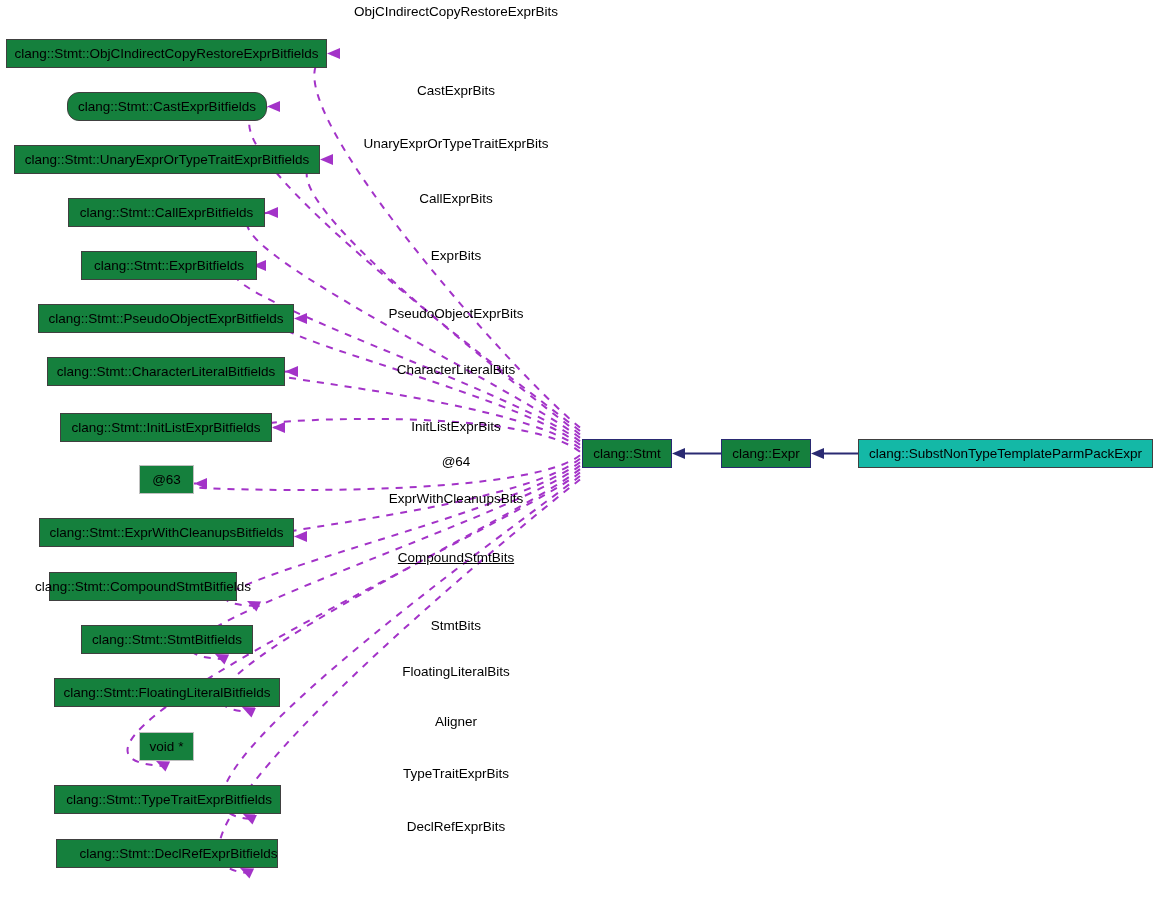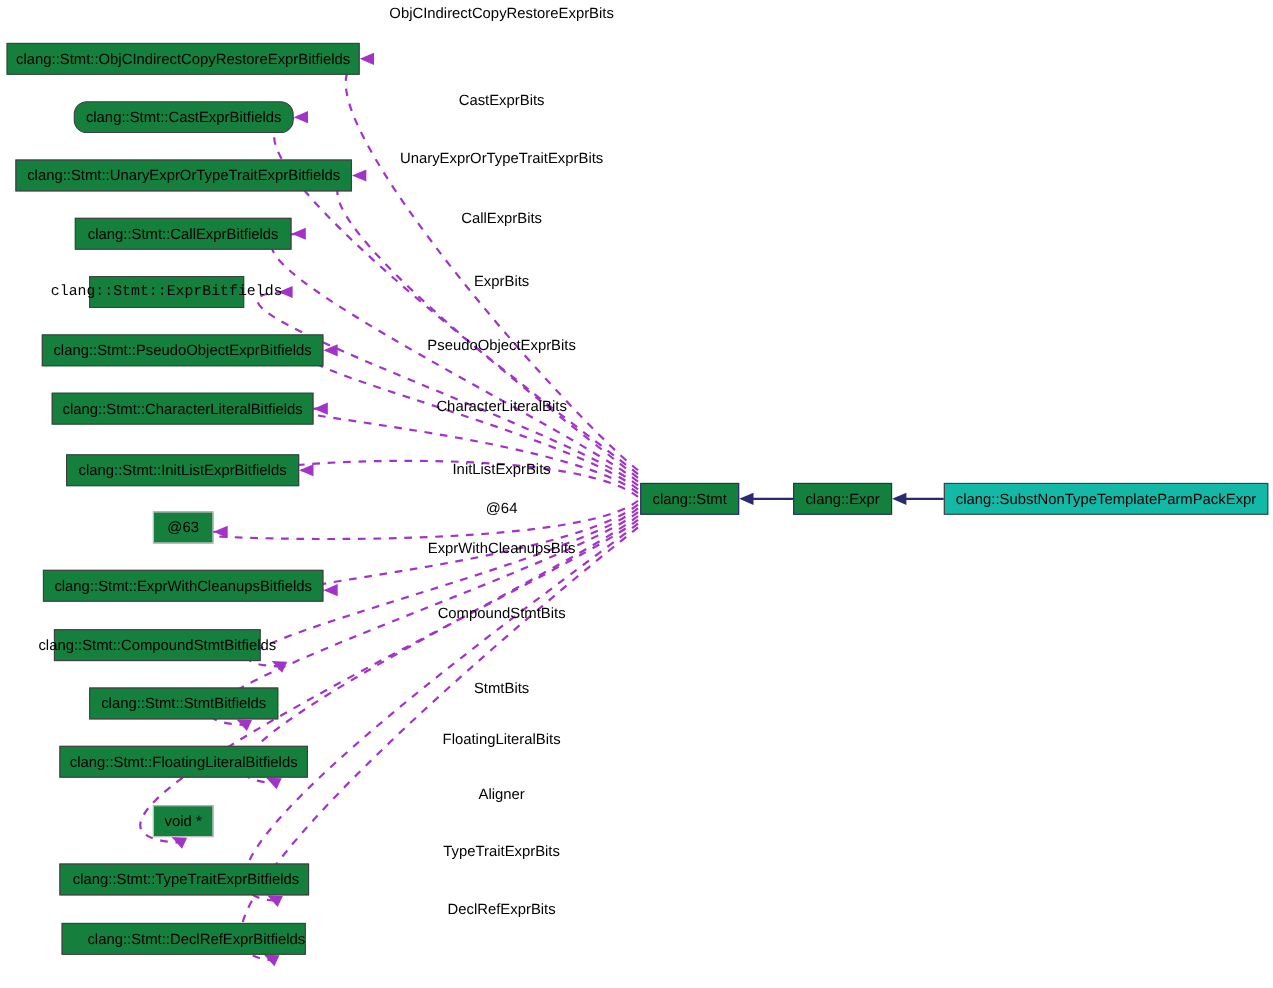--- a/index.html
+++ b/index.html
@@ -110,21 +110,21 @@
     </div>
     <div class="node solid" style="left: 67px; top: 92px; width: 200px; border-radius: 12px;">
       <span class="label">clang::Stmt::CastExprBitfields</span>
     </div>
     <div class="node solid" style="left: 14px; top: 145px; width: 306px;">
       <span class="label">clang::Stmt::UnaryExprOrTypeTraitExprBitfields</span>
     </div>
     <div class="node solid" style="left: 68px; top: 198px; width: 197px;">
       <span class="label">clang::Stmt::CallExprBitfields</span>
     </div>
-    <div class="node solid" style="left: 81px; top: 251px; width: 141px; font-family: Liberation Mono, monospace;">
+    <div class="node solid" style="left: 81px; top: 251px; width: 176px;">
       <span class="label">clang::Stmt::ExprBitfields</span>
     </div>
     <div class="node solid" style="left: 38px; top: 304px; width: 256px;">
       <span class="label">clang::Stmt::PseudoObjectExprBitfields</span>
     </div>
     <div class="node solid" style="left: 47px; top: 357px; width: 238px;">
       <span class="label">clang::Stmt::CharacterLiteralBitfields</span>
     </div>
     <div class="node solid" style="left: 60px; top: 413px; width: 212px;">
       <span class="label">clang::Stmt::InitListExprBitfields</span>
@@ -165,19 +165,19 @@
     <div class="edge-label" style="left: 456px; top: 5px;">ObjCIndirectCopyRestoreExprBits</div>
     <div class="edge-label" style="left: 456px; top: 84px;">CastExprBits</div>
     <div class="edge-label" style="left: 456px; top: 137px;">UnaryExprOrTypeTraitExprBits</div>
     <div class="edge-label" style="left: 456px; top: 192px;">CallExprBits</div>
     <div class="edge-label" style="left: 456px; top: 249px;">ExprBits</div>
     <div class="edge-label" style="left: 456px; top: 307px;">PseudoObjectExprBits</div>
     <div class="edge-label" style="left: 456px; top: 363px;">CharacterLiteralBits</div>
     <div class="edge-label" style="left: 456px; top: 420px;">InitListExprBits</div>
     <div class="edge-label" style="left: 456px; top: 455px;">@64</div>
     <div class="edge-label" style="left: 456px; top: 492px;">ExprWithCleanupsBits</div>
-    <div class="edge-label" style="left: 456px; top: 551px;">CompoundStmtBits</div>
+    <div class="edge-label" style="left: 456px; top: 551px; text-decoration: underline;">CompoundStmtBits</div>
     <div class="edge-label" style="left: 456px; top: 619px;">StmtBits</div>
     <div class="edge-label" style="left: 456px; top: 665px;">FloatingLiteralBits</div>
     <div class="edge-label" style="left: 456px; top: 715px;">Aligner</div>
     <div class="edge-label" style="left: 456px; top: 767px;">TypeTraitExprBits</div>
     <div class="edge-label" style="left: 456px; top: 820px;">DeclRefExprBits</div>
   </div>
 
 </body></html>

